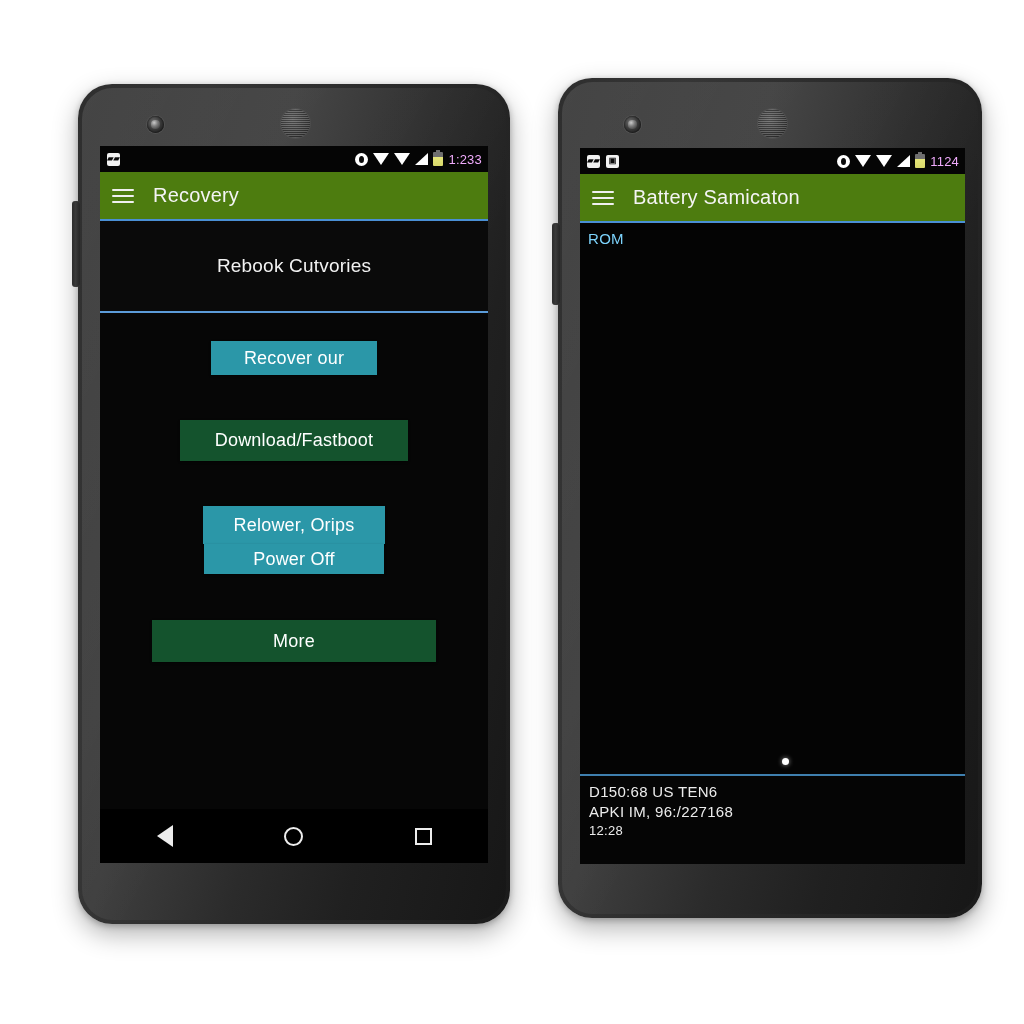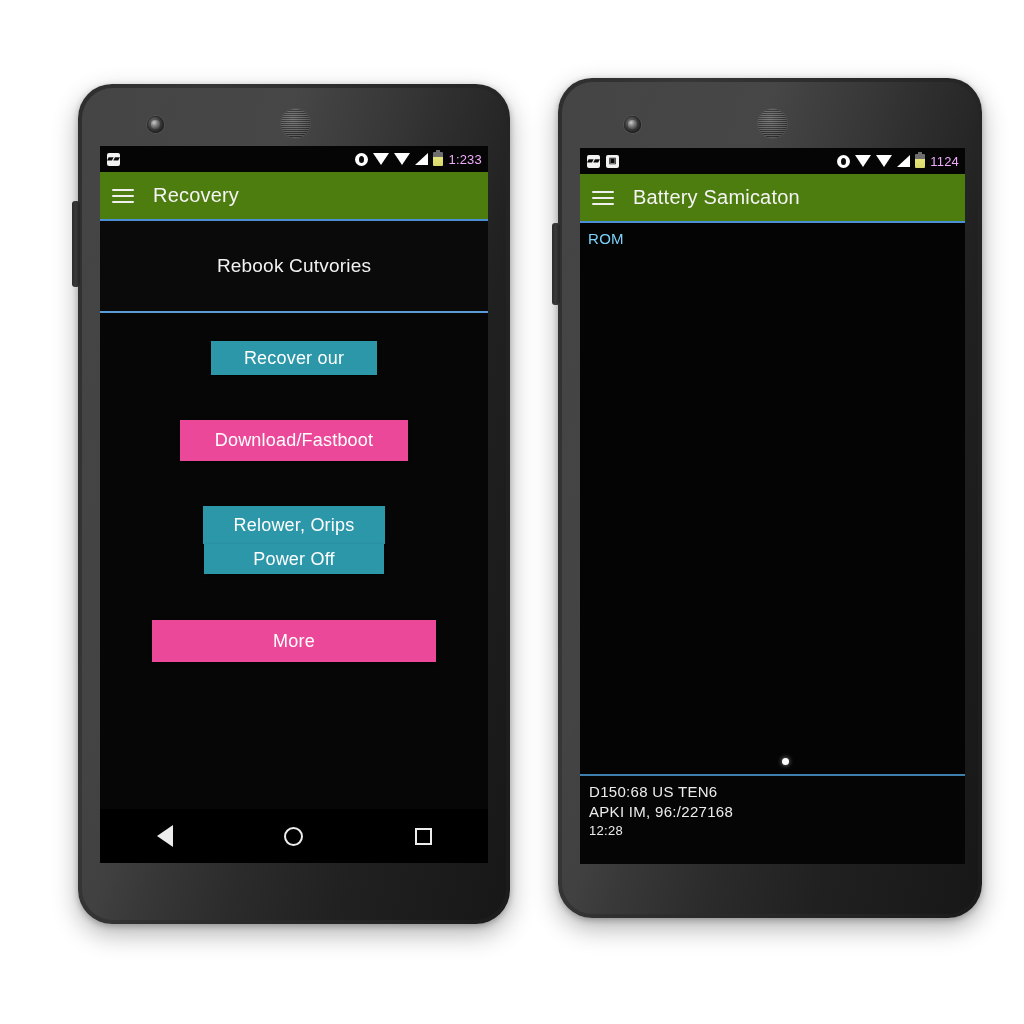--- a/index.html
+++ b/index.html
@@ -139,21 +139,21 @@
 
   .btn-list { padding: 28px 0 0 0; display: flex; flex-direction: column; align-items: center; }
   .mbtn {
     display: flex; align-items: center; justify-content: center;
     color: #ffffff; border-radius: 0;
     font-size: 18px; letter-spacing: 0.2px;
     cursor: pointer;
     box-shadow: 0 1px 2px rgba(0,0,0,0.5);
   }
   .mbtn.teal { background: #2b97a8; }
-  .mbtn.gray { background: #ec4899; }
+  .mbtn.gray { background: #14532d; }
 
   
   .log-area { flex: 1 1 auto; background: #040404; position: relative; padding: 7px 0 0 8px; }
   .log-top { color: #7dd3fc; font-size: 15px; letter-spacing: 0.3px; }
   .log-dot {
     position: absolute; width: 7px; height: 7px; border-radius: 50%;
     background: #ffffff; box-shadow: 0 0 5px rgba(255,255,255,0.6);
   }
   .log-footer {
     flex: 0 0 auto;

